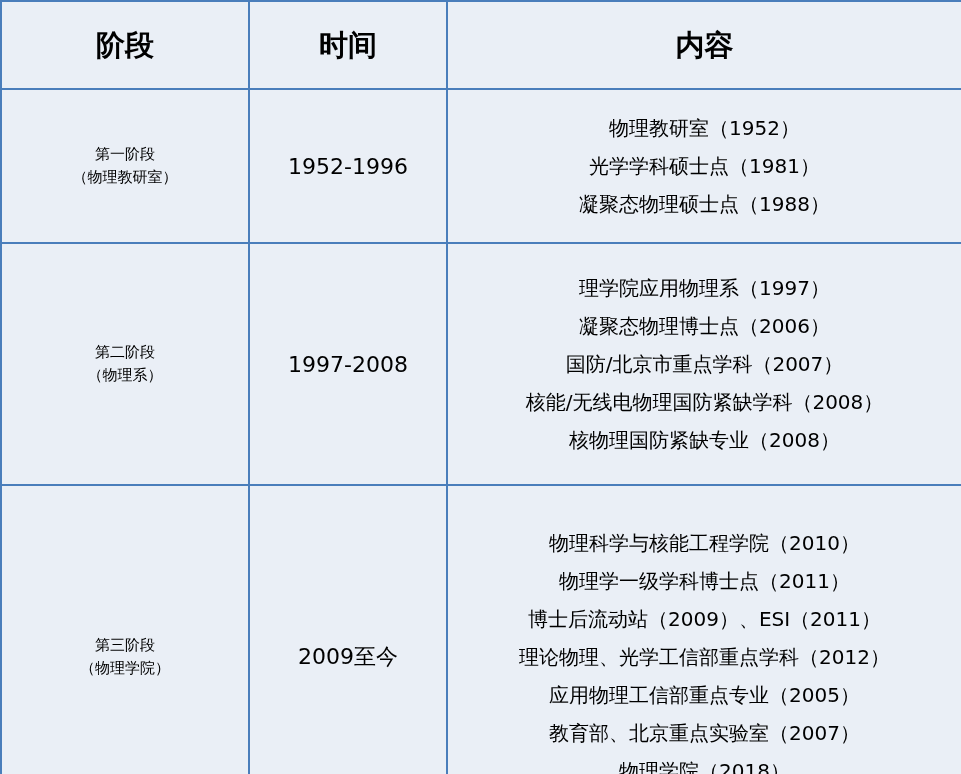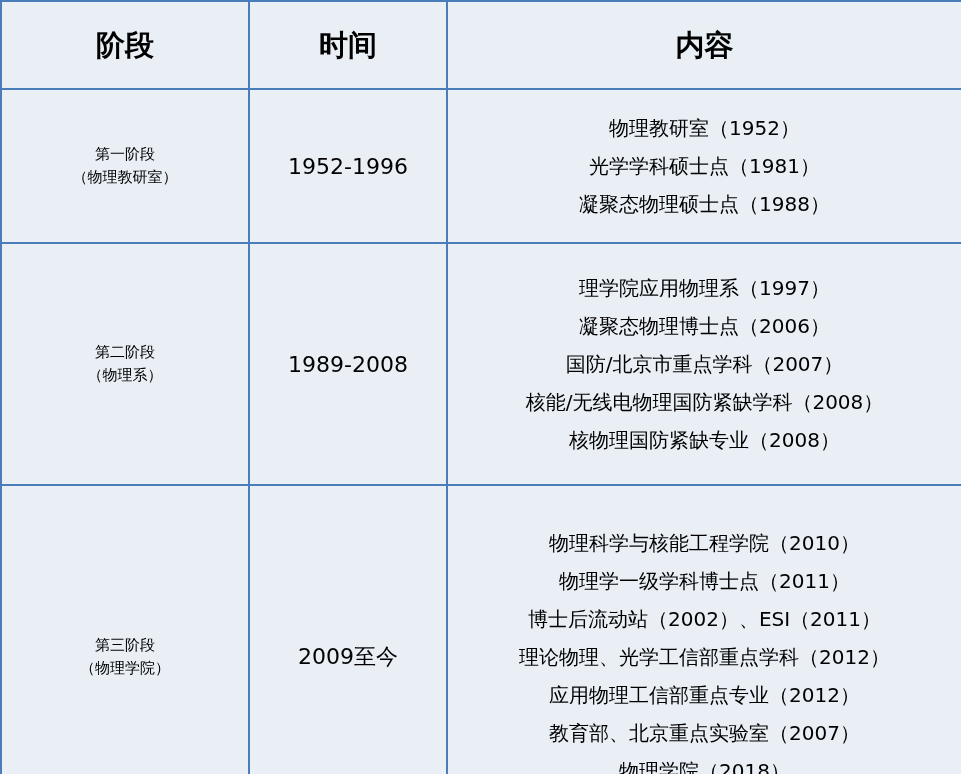--- a/index.html
+++ b/index.html
@@ -95,40 +95,40 @@
           <span class="content-line">物理教研室（1952）</span>
           <span class="content-line">光学学科硕士点（1981）</span>
           <span class="content-line">凝聚态物理硕士点（1988）</span>
         </td>
       </tr>
       <tr class="row-2">
         <td class="stage-cell">
           <span class="stage-line">第二阶段</span>
           <span class="stage-line">（物理系）</span>
         </td>
-        <td class="time-cell">1989-2008</td>
+        <td class="time-cell">1997-2008</td>
         <td class="content-cell">
           <span class="content-line">理学院应用物理系（1997）</span>
           <span class="content-line">凝聚态物理博士点（2006）</span>
           <span class="content-line">国防/北京市重点学科（2007）</span>
           <span class="content-line">核能/无线电物理国防紧缺学科（2008）</span>
           <span class="content-line">核物理国防紧缺专业（2008）</span>
         </td>
       </tr>
       <tr class="row-3">
         <td class="stage-cell">
           <span class="stage-line">第三阶段</span>
           <span class="stage-line">（物理学院）</span>
         </td>
         <td class="time-cell">2009至今</td>
         <td class="content-cell">
           <span class="content-line">物理科学与核能工程学院（2010）</span>
           <span class="content-line">物理学一级学科博士点（2011）</span>
-          <span class="content-line">博士后流动站（2002）、ESI（2011）</span>
+          <span class="content-line">博士后流动站（2009）、ESI（2011）</span>
           <span class="content-line">理论物理、光学工信部重点学科（2012）</span>
-          <span class="content-line">应用物理工信部重点专业（2012）</span>
+          <span class="content-line">应用物理工信部重点专业（2005）</span>
           <span class="content-line">教育部、北京重点实验室（2007）</span>
           <span class="content-line">物理学院（2018）</span>
         </td>
       </tr>
     </tbody>
   </table>
 </div>
 
 </body></html>

